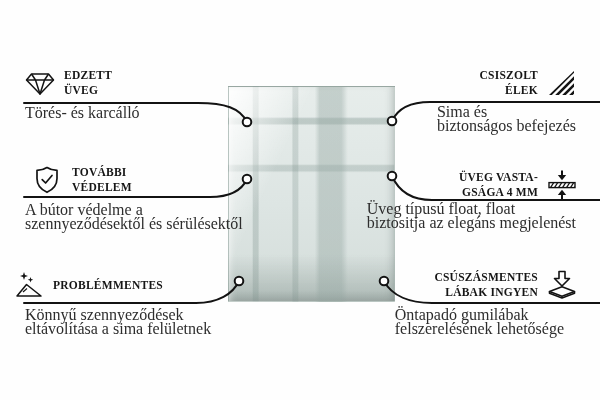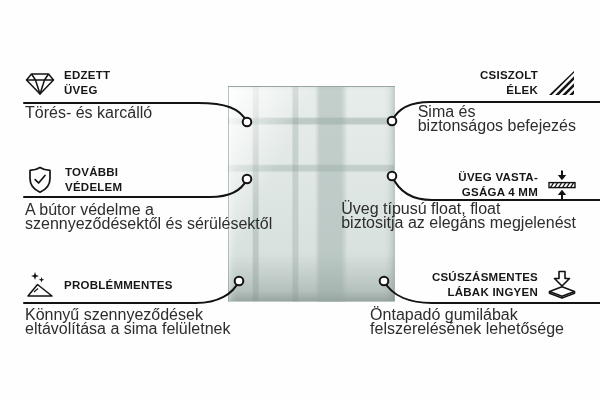--- a/index.html
+++ b/index.html
@@ -1,17 +1,17 @@
 <!DOCTYPE html>
 <html><head>
 <meta charset="utf-8">
 <style>
   html,body{margin:0;padding:0;background:#ffffff;}
   #stage{position:relative;width:600px;height:400px;background:#fefefe;overflow:hidden;
-         font-family:Liberation Sans, sans-serif;}
+         font-family:Liberation Serif, serif;}
   
   .glass{position:absolute;left:228px;top:86px;width:165px;height:214px;z-index:1;
     border:1px solid rgba(150,166,161,.55);
     background:
       linear-gradient(115deg, rgba(255,255,255,.92) 2%, rgba(255,255,255,0) 32%),
       linear-gradient(90deg, rgba(0,0,0,0) 52%, rgba(148,166,161,.42) 55%, rgba(148,166,161,.42) 68%, rgba(0,0,0,0) 72%),
       linear-gradient(90deg, rgba(0,0,0,0) 14%, rgba(128,148,143,.32) 14.8%, rgba(128,148,143,.32) 17.5%, rgba(0,0,0,0) 18.5%, rgba(0,0,0,0) 38%, rgba(128,148,143,.28) 38.8%, rgba(128,148,143,.28) 41.5%, rgba(0,0,0,0) 42.5%),
       linear-gradient(180deg, rgba(0,0,0,0) 14%, rgba(128,148,143,.38) 14.8%, rgba(128,148,143,.38) 17%, rgba(0,0,0,0) 18%, rgba(0,0,0,0) 36%, rgba(128,148,143,.3) 36.8%, rgba(128,148,143,.3) 39%, rgba(0,0,0,0) 40%),
       linear-gradient(180deg, rgba(255,255,255,0) 78%, rgba(110,128,122,.30) 95%, rgba(92,108,103,.48) 100%),
       linear-gradient(180deg, #e7edeb 0%, #dde5e3 55%, #d4ddda 100%);
@@ -69,40 +69,40 @@
         <span>ÜVEG</span>
       </div>
     </div>
     <div class="f-sub" style="left:25px;top:106px;">
       <span>Törés- és karcálló</span>
       <span></span>
     </div>
   </div>
 
   <div>
-    <div class="f-head" style="left:25px;top:165px;gap:10px;">
+    <div class="f-head" style="left:32px;top:165px;gap:10px;">
       <svg class="icon" width="30" height="30" viewBox="0 0 30 30">
         <g stroke="#131313" stroke-width="1.7" fill="none" stroke-linejoin="round" stroke-linecap="round">
           <path d="M15 2.5 C18 4.5 21.5 5.3 25 5.4 V13.5 C25 20 20.5 24.8 15 27.3 C9.5 24.8 5 20 5 13.5 V5.4 C8.5 5.3 12 4.5 15 2.5 Z"></path>
           <polyline points="10.2,14.6 13.6,18 20,10.5"></polyline>
         </g>
       </svg>
       <div class="f-title">
         <span>TOVÁBBI</span>
         <span>VÉDELEM</span>
       </div>
     </div>
     <div class="f-sub" style="left:25px;top:203px;">
       <span>A bútor védelme a</span>
       <span>szennyeződésektől és sérülésektől</span>
     </div>
   </div>
 
   <div>
-    <div class="f-head" style="left:25px;top:270px;">
+    <div class="f-head" style="left:14px;top:270px;">
       <svg class="icon" width="30" height="30" viewBox="0 0 30 30">
         <g stroke="#131313" stroke-width="1.5" fill="none" stroke-linejoin="round">
           <path d="M3 26 L12.5 14.5 L27 26 Z"></path>
           <path d="M9 22 l4 -3.5" stroke-width="1.1"></path>
         </g>
         <g fill="#131313">
           <path d="M10 2 L11 5 L14 6 L11 7 L10 10 L9 7 L6 6 L9 5 Z"></path>
           <path d="M16.5 7 L17.2 9 L19.2 9.7 L17.2 10.4 L16.5 12.4 L15.8 10.4 L13.8 9.7 L15.8 9 Z"></path>
         </g>
       </svg>

